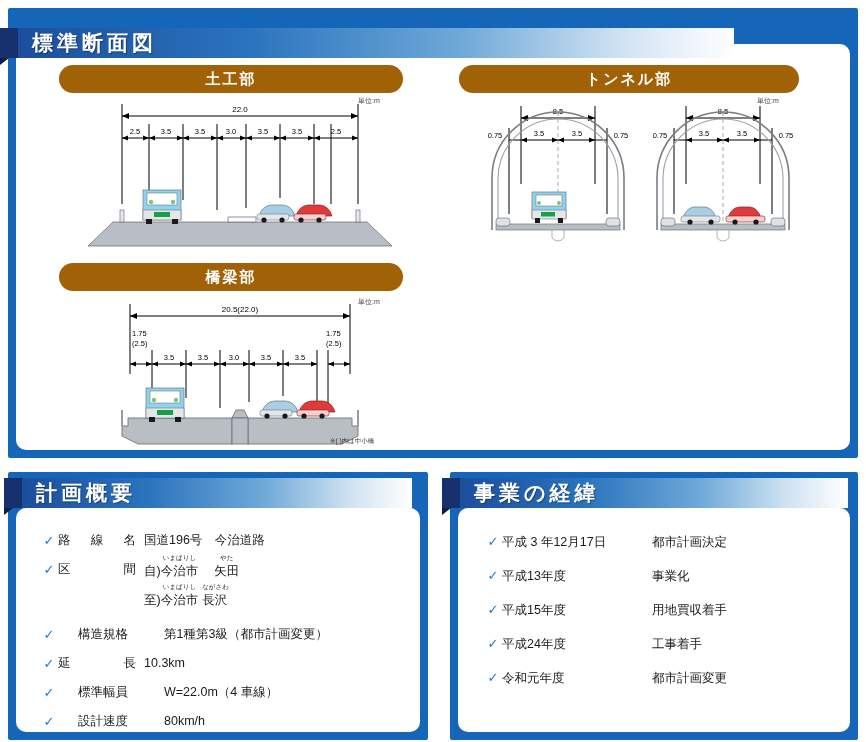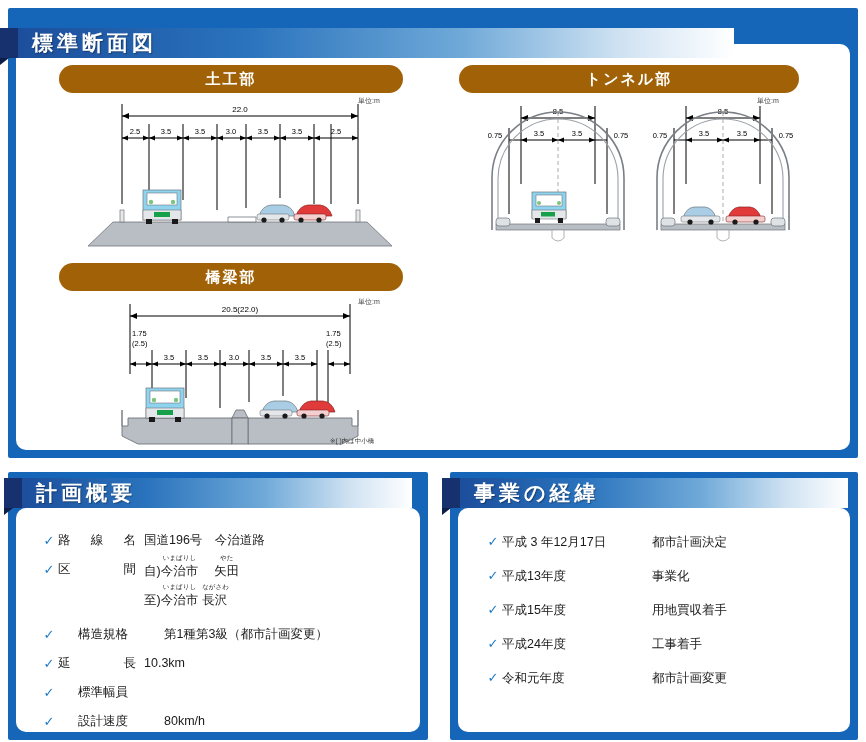--- a/index.html
+++ b/index.html
@@ -460,20 +460,21 @@
       <div class="info-term">
         <span>延</span>
         <span>長</span>
       </div>
       <div class="info-desc">10.3km</div>
     </div>
 
     <div class="info-row">
       <div class="check">✓</div>
       <div class="info-term plain">標準幅員</div>
+      <div class="info-desc">W=22.0m（4 車線）</div>
     </div>
 
     <div class="info-row">
       <div class="check">✓</div>
       <div class="info-term plain">設計速度</div>
       <div class="info-desc">80km/h</div>
     </div>
   </div>
 
   <div class="panel-frame" style="left:450px; top:472px; width:408px; height:268px;">

